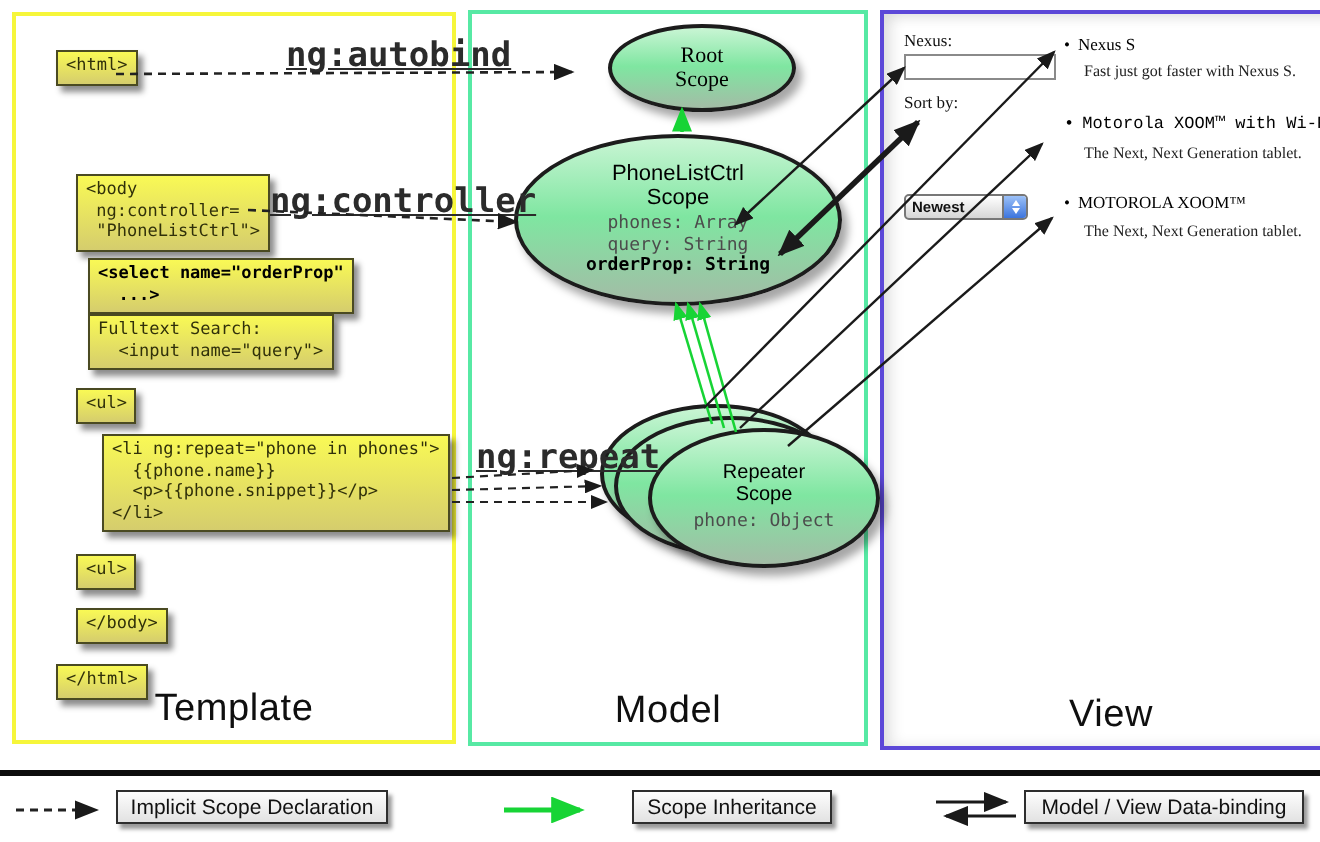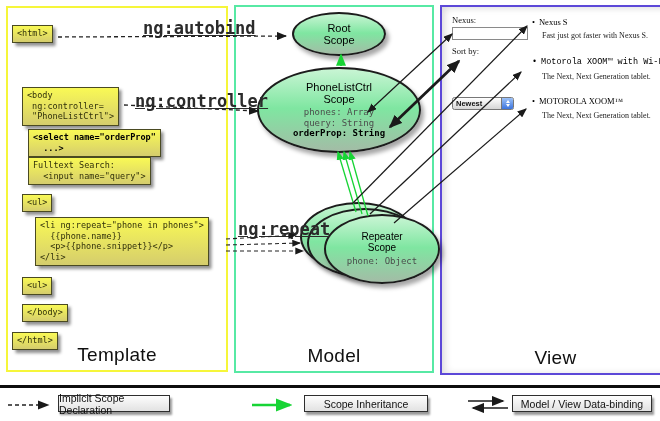--- a/index.html
+++ b/index.html
@@ -10,21 +10,21 @@
   .panel-model{left:234px;top:5px;width:196px;height:364px;border:2px solid var(--model-border,#57e9a4);}
   .panel-view{left:440px;top:5px;width:210px;height:366px;border:2px solid var(--view-border,#5c48d8);
     box-shadow:inset 4px 0 7px rgba(0,0,0,0.10), inset 0 3px 6px rgba(0,0,0,0.05);padding-left:17px;}
   .panel-title{position:absolute;bottom:4px;left:0;width:100%;text-align:center;
     font-size:19px;color:#0f0f0f;letter-spacing:0.3px;}
   
   .ybox{position:absolute;z-index:10;
     background:linear-gradient(180deg,var(--code-box-top,#f9f955) 0%,var(--code-box-bottom,#d5cd6d) 100%);
     border:1px solid #4a4a22;box-shadow:2.5px 3px 3px rgba(0,0,0,0.45);
     padding:2px 4px 3px 4px;font-family:"DejaVu Sans Mono",monospace;
-    font-size:8.5px;line-height:10.5px;color:#30300a;white-space:pre;}
+    font-size:8.5px;line-height:10.5px;color:#30300a;white-space:pre;margin-left:16px;}
   .ybox.bold{font-weight:bold;color:#000;}
   
   .arrowlabel{position:absolute;z-index:20;font-family:"DejaVu Sans Mono",monospace;
     font-size:17px;font-weight:bold;color:#2b2b2b;text-decoration:underline;}
   
   .scope{position:absolute;z-index:10;border:2px solid #1c1c1c;border-radius:50%;
     background:linear-gradient(180deg,var(--scope-green-top,#c9f5d4) 0%,var(--scope-green-mid,#7fe6a1) 48%,var(--scope-green-bottom,#a3bca6) 100%);
     box-shadow:3px 4px 4px rgba(0,0,0,0.35);
     display:flex;flex-direction:column;align-items:center;justify-content:center;text-align:center;}
   .scope .t{font-size:11px;line-height:12px;color:#000;}
@@ -80,21 +80,21 @@
   &lt;p&gt;{{phone.snippet}}&lt;/p&gt;
 &lt;/li&gt;</div>
 <div class="ybox" style="left:22px;top:277px;">&lt;ul&gt;</div>
 <div class="ybox" style="left:22px;top:304px;">&lt;/body&gt;</div>
 <div class="ybox" style="left:12px;top:332px;">&lt;/html&gt;</div>
 
 <div class="arrowlabel" style="left:143px;top:18px;">ng:autobind</div>
 <div class="arrowlabel" style="left:135px;top:91px;">ng:controller</div>
 <div class="arrowlabel" style="left:238px;top:219px;text-align:center;">ng:repeat</div>
 
-<div class="scope" style="left:292px;top:12px;width:90px;height:40px;">
+<div class="scope" style="left:304px;top:12px;width:90px;height:40px;font-family:Liberation Serif, serif;">
   <div class="t">Root</div>
   <div class="t">Scope</div>
 </div>
 
 <div class="scope" style="left:257px;top:67px;width:160px;height:82px;">
   <div class="t">PhoneListCtrl</div>
   <div class="t" style="margin-bottom:2px;">Scope</div>
   <div class="p">phones: Array</div>
   <div class="p">query: String</div>
   <div class="p bold">orderProp: String</div>
@@ -174,15 +174,15 @@
   <g>
     <line x1="252" y1="405" x2="290" y2="405" stroke="#17d435" stroke-width="2.4" marker-end="url(#mgreen)"></line>
   </g>
   <g>
     <line x1="468" y1="401" x2="503" y2="401" stroke="#1a1a1a" stroke-width="1.6" marker-end="url(#mthin)"></line>
     <line x1="508" y1="408" x2="473" y2="408" stroke="#1a1a1a" stroke-width="1.6" marker-end="url(#mthin)"></line>
   </g>
 </svg>
 
 <div class="rule"></div>
-<div class="lgbox" style="left:58px;width:112px;">Implicit Scope Declaration</div>
-<div class="lgbox" style="left:304px;width:124px;">Scope Inheritance</div>
+<div class="lgbox" style="left:58px;width:136px;">Implicit Scope Declaration</div>
+<div class="lgbox" style="left:316px;width:100px;">Scope Inheritance</div>
 <div class="lgbox" style="left:512px;width:140px;">Model / View Data-binding</div>
 
 </body></html>

